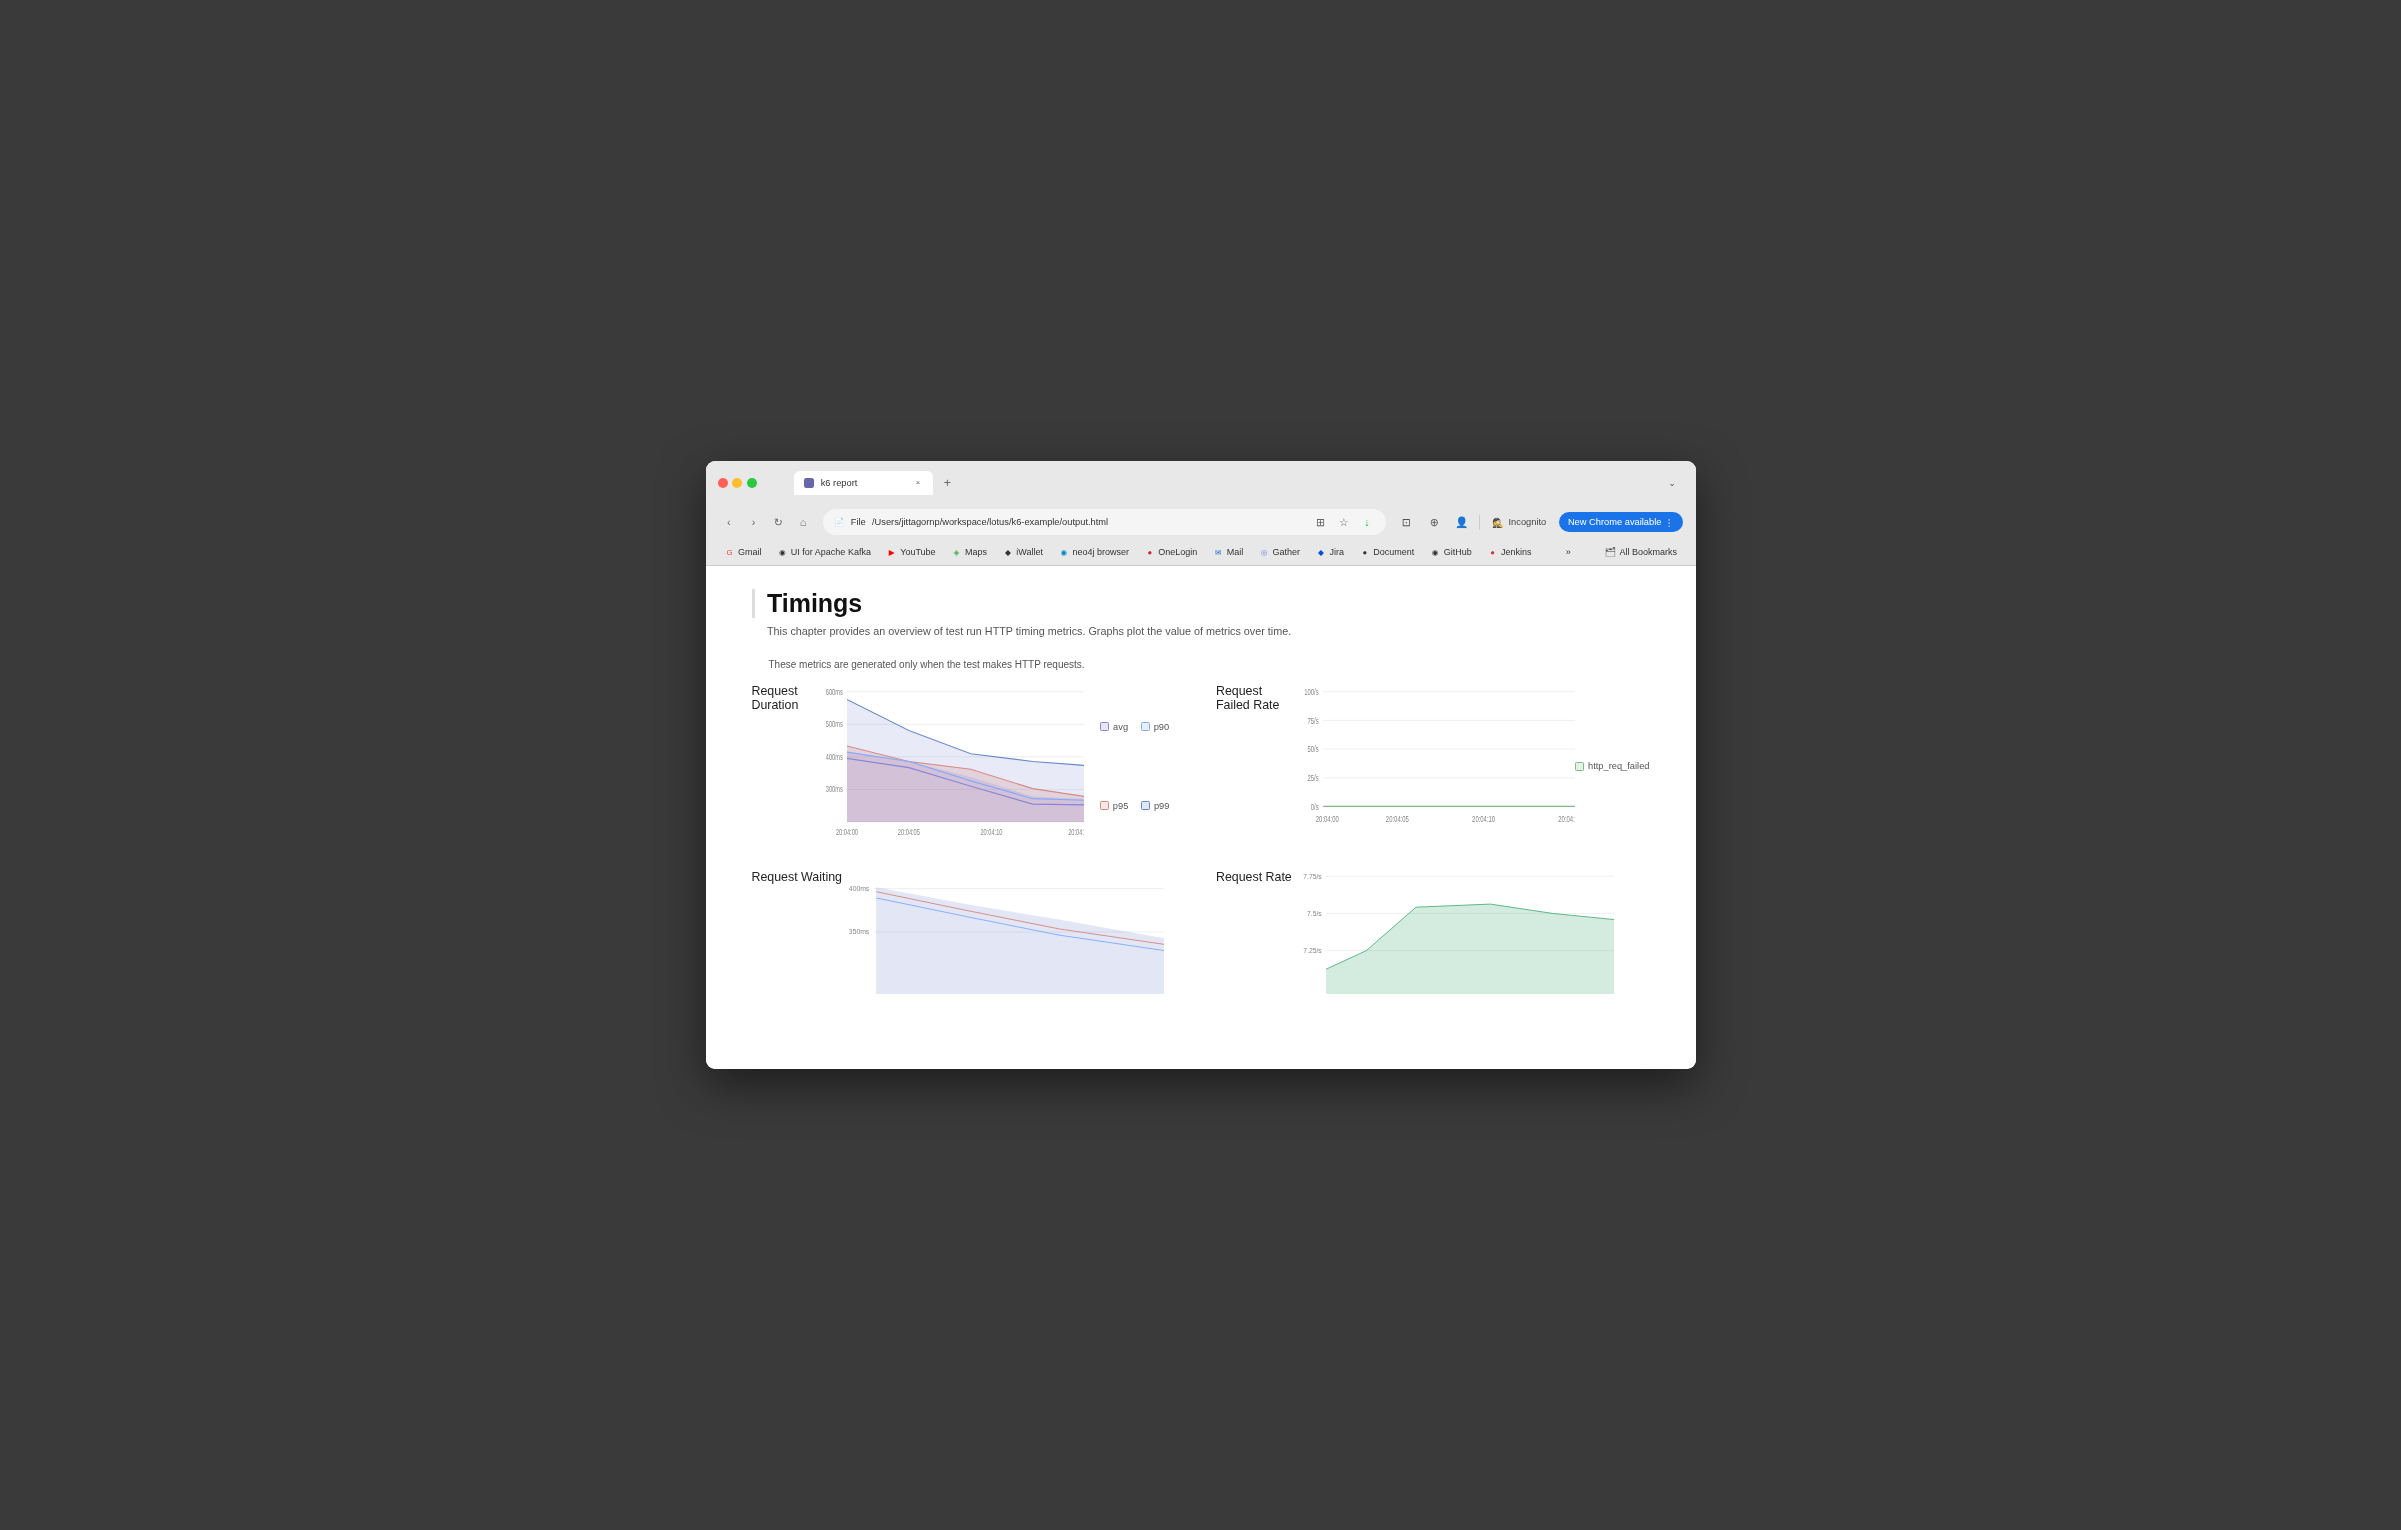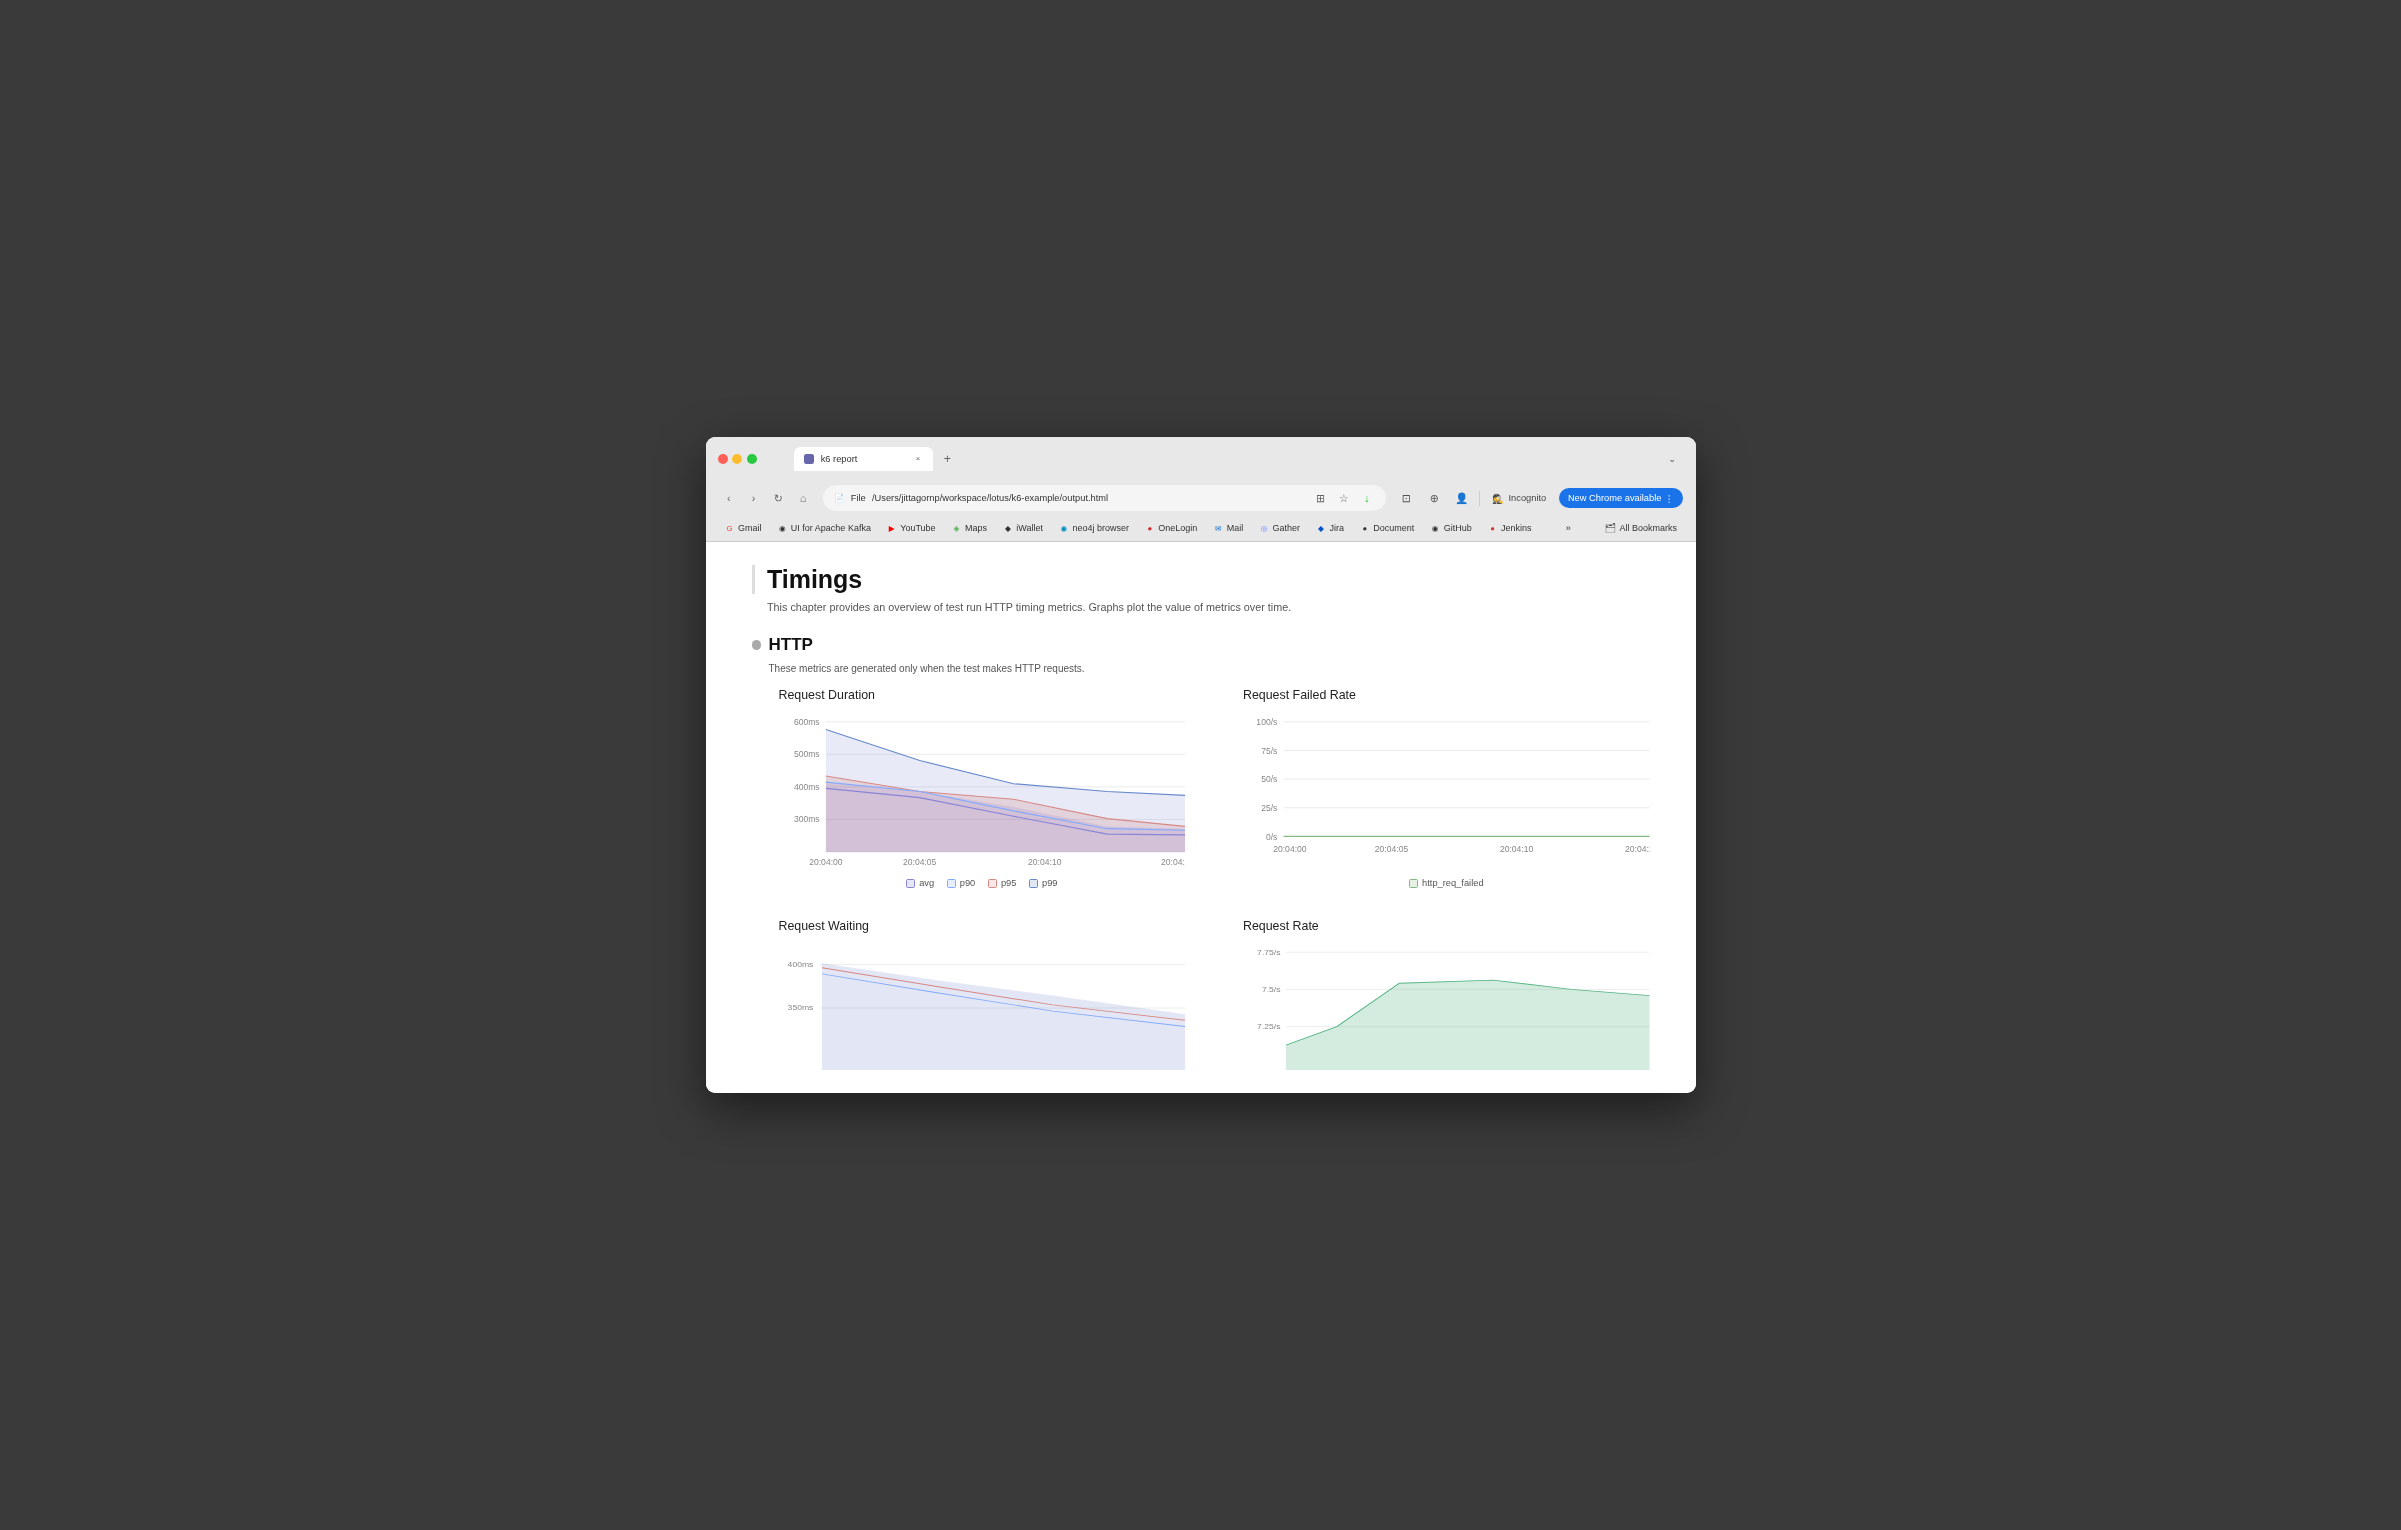--- a/index.html
+++ b/index.html
@@ -332,22 +332,20 @@
 
     .charts-grid {
       display: grid;
       grid-template-columns: 1fr 1fr;
       gap: 31px;
       margin-bottom: 31px;
     }
 
     .chart-container {
       display: flex;
-      flex-direction: column;
-      margin-left: 27px;
     }
 
     .chart-title {
       font-size: 12.4px;
       font-weight: 500;
       color: #222;
       margin-bottom: 12.4px;
     }
 
     .chart-area {
@@ -506,24 +504,20 @@
       <span>🗂</span>
       <span>All Bookmarks</span>
     </div>
   </div>
 
   <div class="page-content">
 
     <h1 class="page-title">Timings</h1>
     <p class="page-subtitle">This chapter provides an overview of test run HTTP timing metrics. Graphs plot the value of metrics over time.</p>
 
-    <div class="section-header">
-      <div class="section-dot"></div>
-      <h2 class="section-title">HTTP</h2>
-    </div>
     <p class="section-desc">These metrics are generated only when the test makes HTTP requests.</p>
 
     <div class="charts-grid">
 
       <div class="chart-container">
         <div class="chart-title">Request Duration</div>
         <div class="chart-area">
           <svg class="chart-svg" viewBox="0 0 520 200" preserveAspectRatio="none">
 
             <line x1="60" y1="10" x2="520" y2="10" stroke="#e5e5e5" stroke-width="1"></line>

